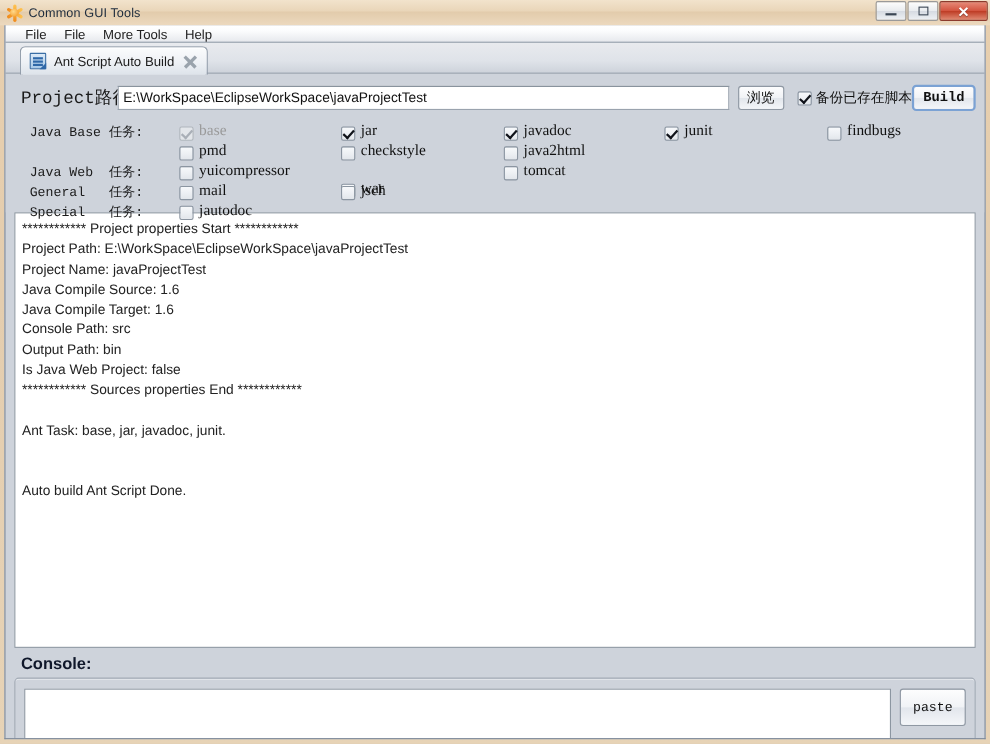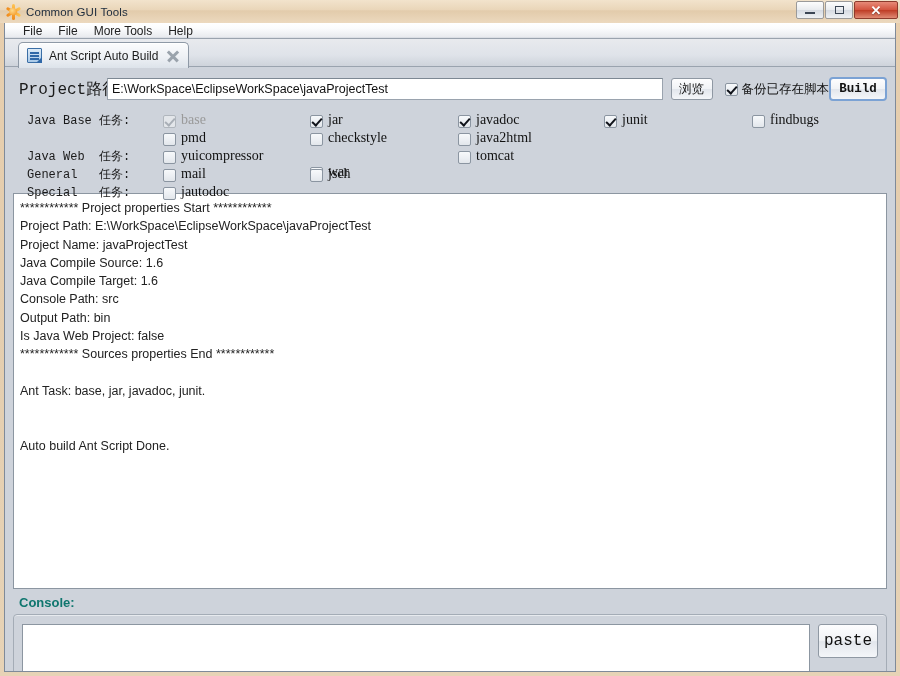--- a/index.html
+++ b/index.html
@@ -269,23 +269,23 @@
   .out-line {
     font-size: 12.5px;
     color: #222;
     line-height: 18.3px;
     white-space: pre;
   }
   .out-line.blank { color: transparent; }
 
   
   #console-label {
-    font-size: 13px;
+    font-size: 15px;
     font-weight: bold;
-    color: #0f766e;
+    color: #0f172a;
     padding: 6px 0 4px 14px;
   }
   #console-panel {
     margin: 0 8px 0 8px;
     height: 112px;
     border: 1px solid #a4acb6;
     border-radius: 4px;
     background: #ced3db;
     box-shadow: inset 0 1px 0 #e7eaee;
     display: flex;
@@ -302,21 +302,21 @@
     width: 60px;
     margin-left: 8px;
     display: flex;
     flex-direction: column;
     justify-content: space-between;
     height: 92px;
   }
   .console-btn {
     height: 34px;
     font-family: "Liberation Mono", "DejaVu Sans Mono", monospace;
-    font-size: 16px;
+    font-size: 12px;
   }
 
   
   .sparkle span {
     position: absolute;
     left: 6.5px; top: 0px;
     width: 3px; height: 16px;
     border-radius: 1.5px;
     background: linear-gradient(to bottom, #ffc451, #f08a1b);
   }

